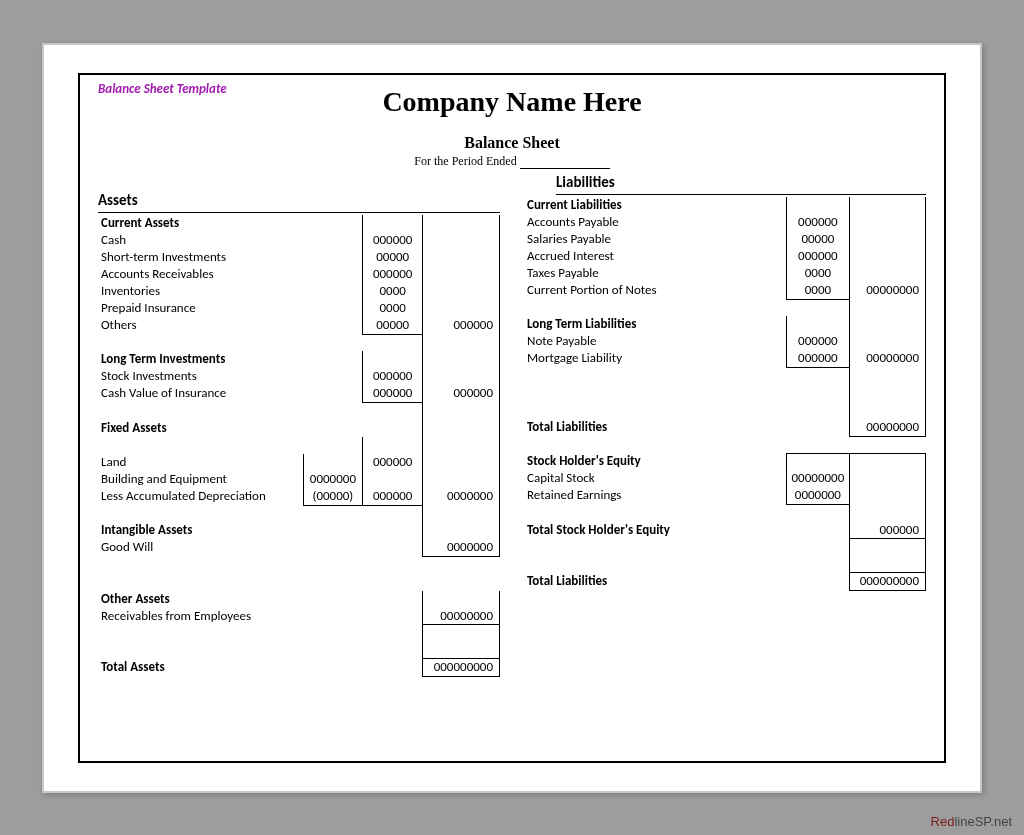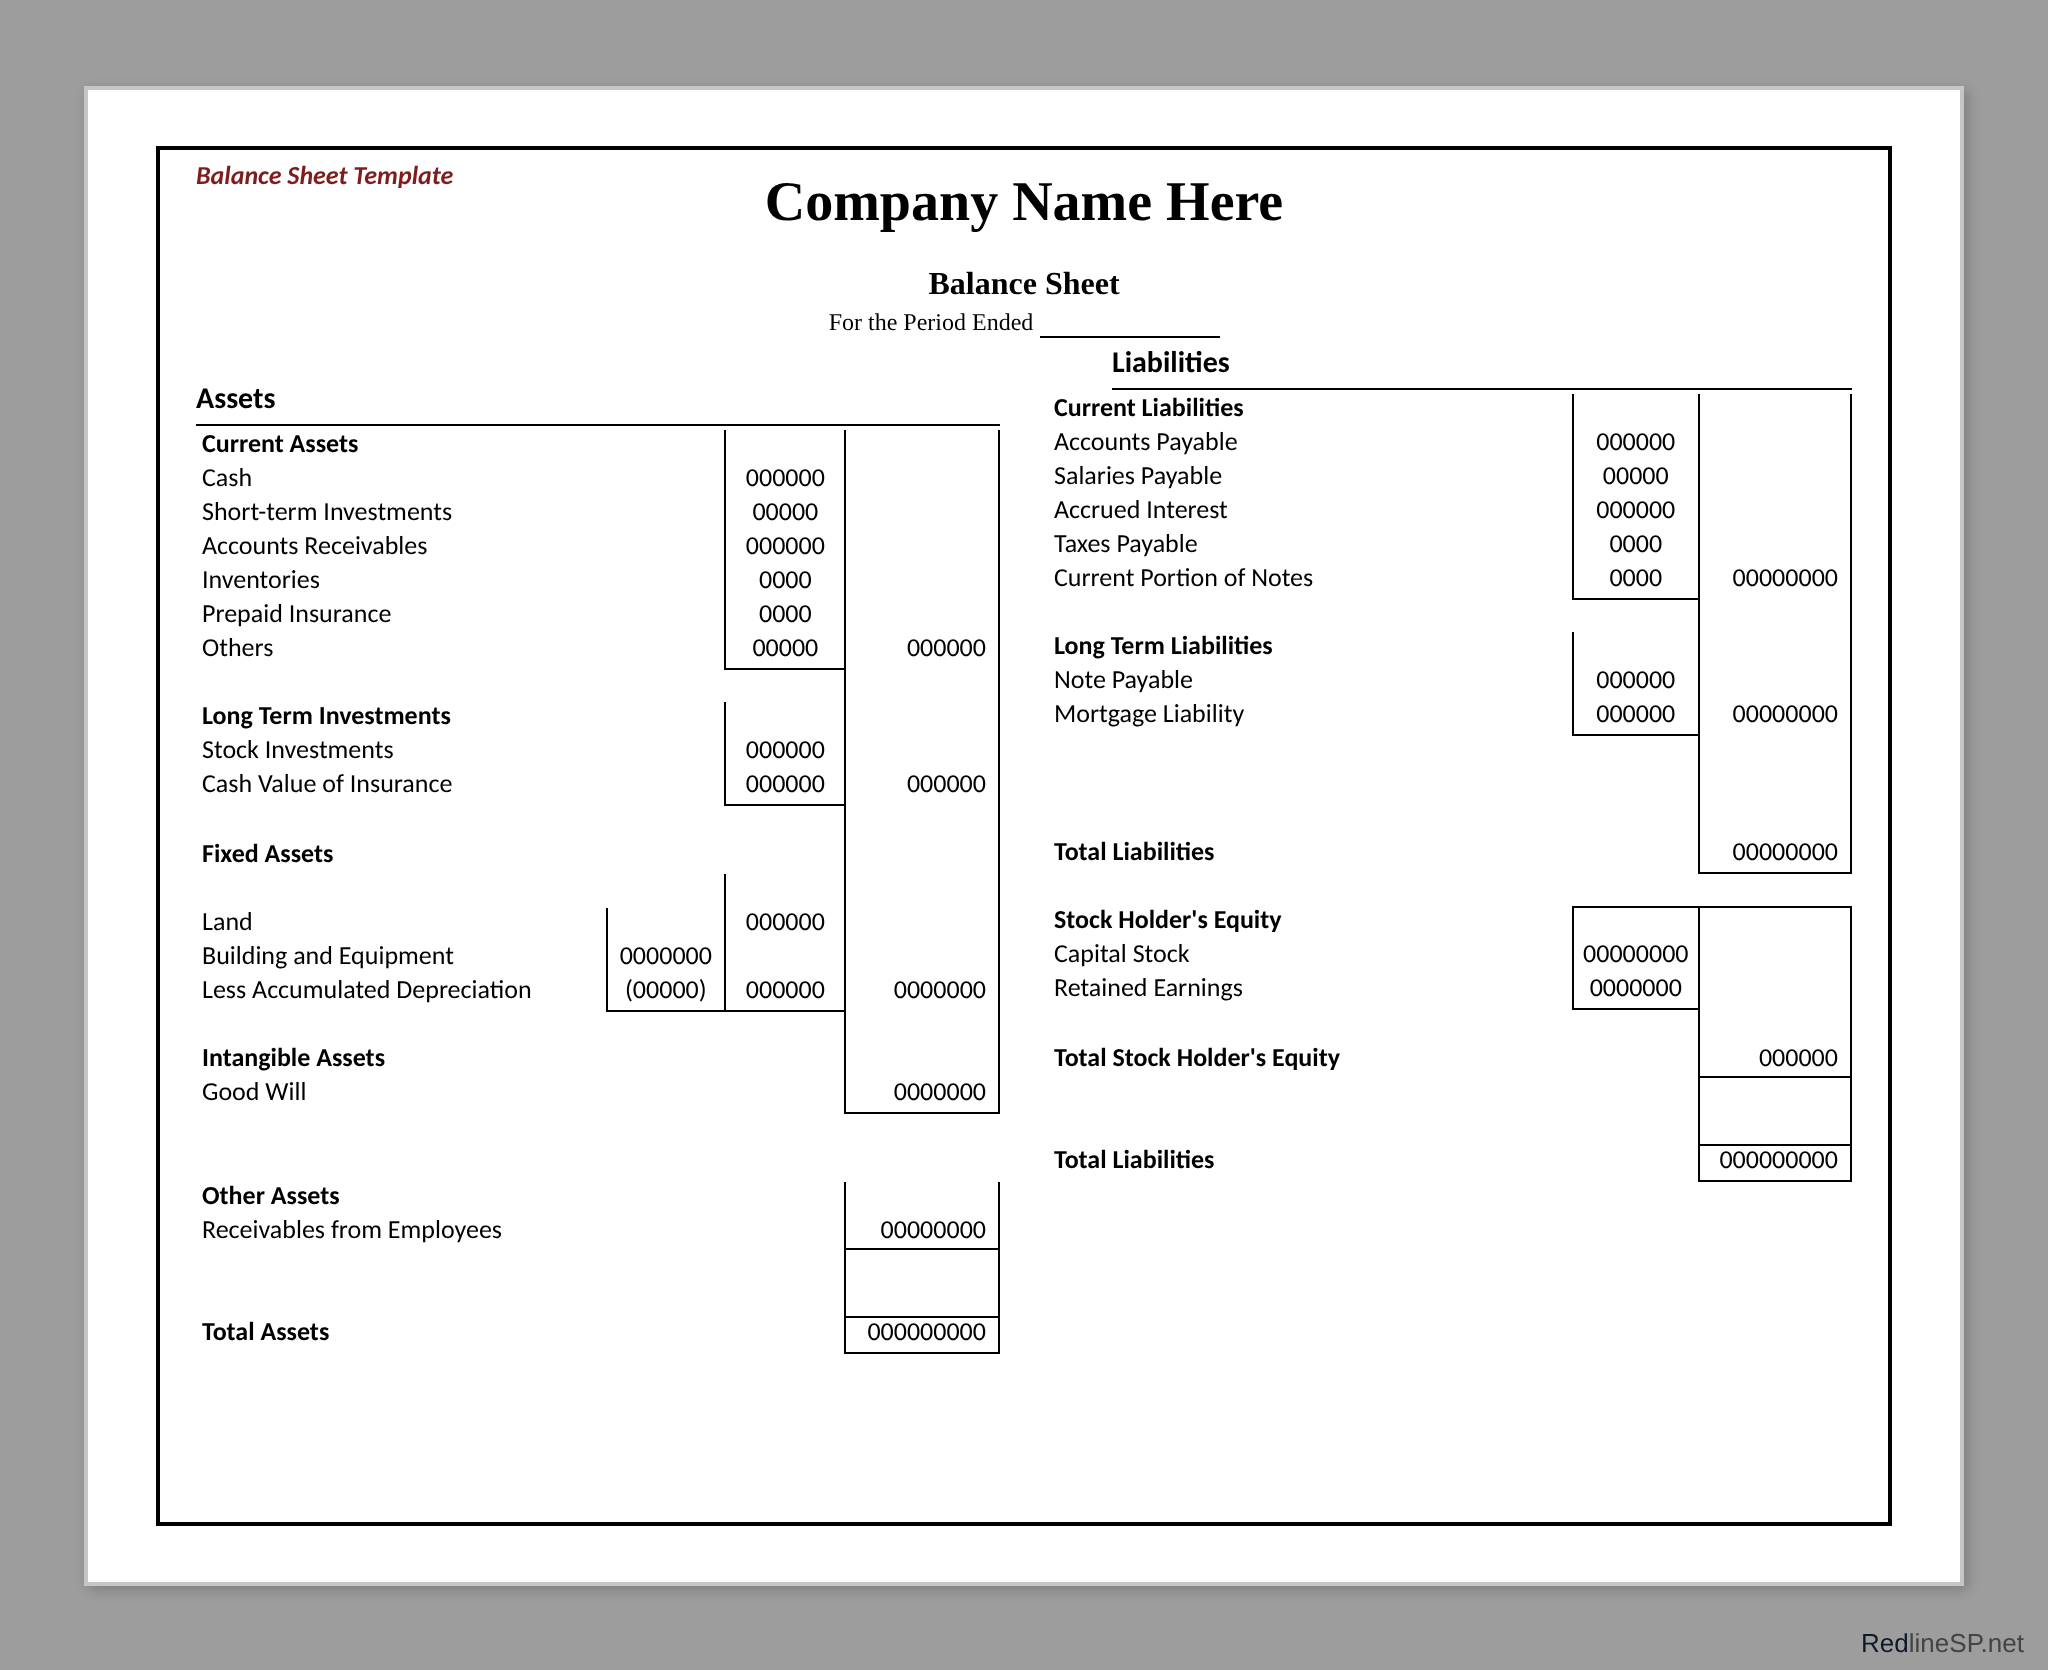--- a/index.html
+++ b/index.html
@@ -25,21 +25,21 @@
   .inner-border {
     border: 2px solid #000;
     width: 100%;
     height: 100%;
     padding: 6px 18px 14px 18px;
   }
   .template-label {
     font-style: italic;
     font-weight: bold;
     font-size: 13px;
-    color: #7f1d1d;
+    color: #a21caf;
   }
   .header {
     text-align: center;
     margin-top: -10px;
   }
   .company-name {
     font-family: "Times New Roman", serif;
     font-weight: bold;
     font-size: 28px;
   }
@@ -98,21 +98,21 @@
   .bb { border-bottom: 1px solid #000; }
   .bt { border-top: 1px solid #000; }
   .footer {
     position: absolute;
     bottom: 6px;
     right: 12px;
     font-size: 13px;
     color: #444;
     font-family: Arial, sans-serif;
   }
-  .footer .red { color: #0f172a; }
+  .footer .red { color: #7f1d1d; }
 </style>
 </head>
 <body>
 
 <div class="page">
   <div class="inner-border">
     <div class="template-label">Balance Sheet Template</div>
     <div class="header">
       <div class="company-name">Company Name Here</div>
       <div class="subtitle">Balance Sheet</div>

